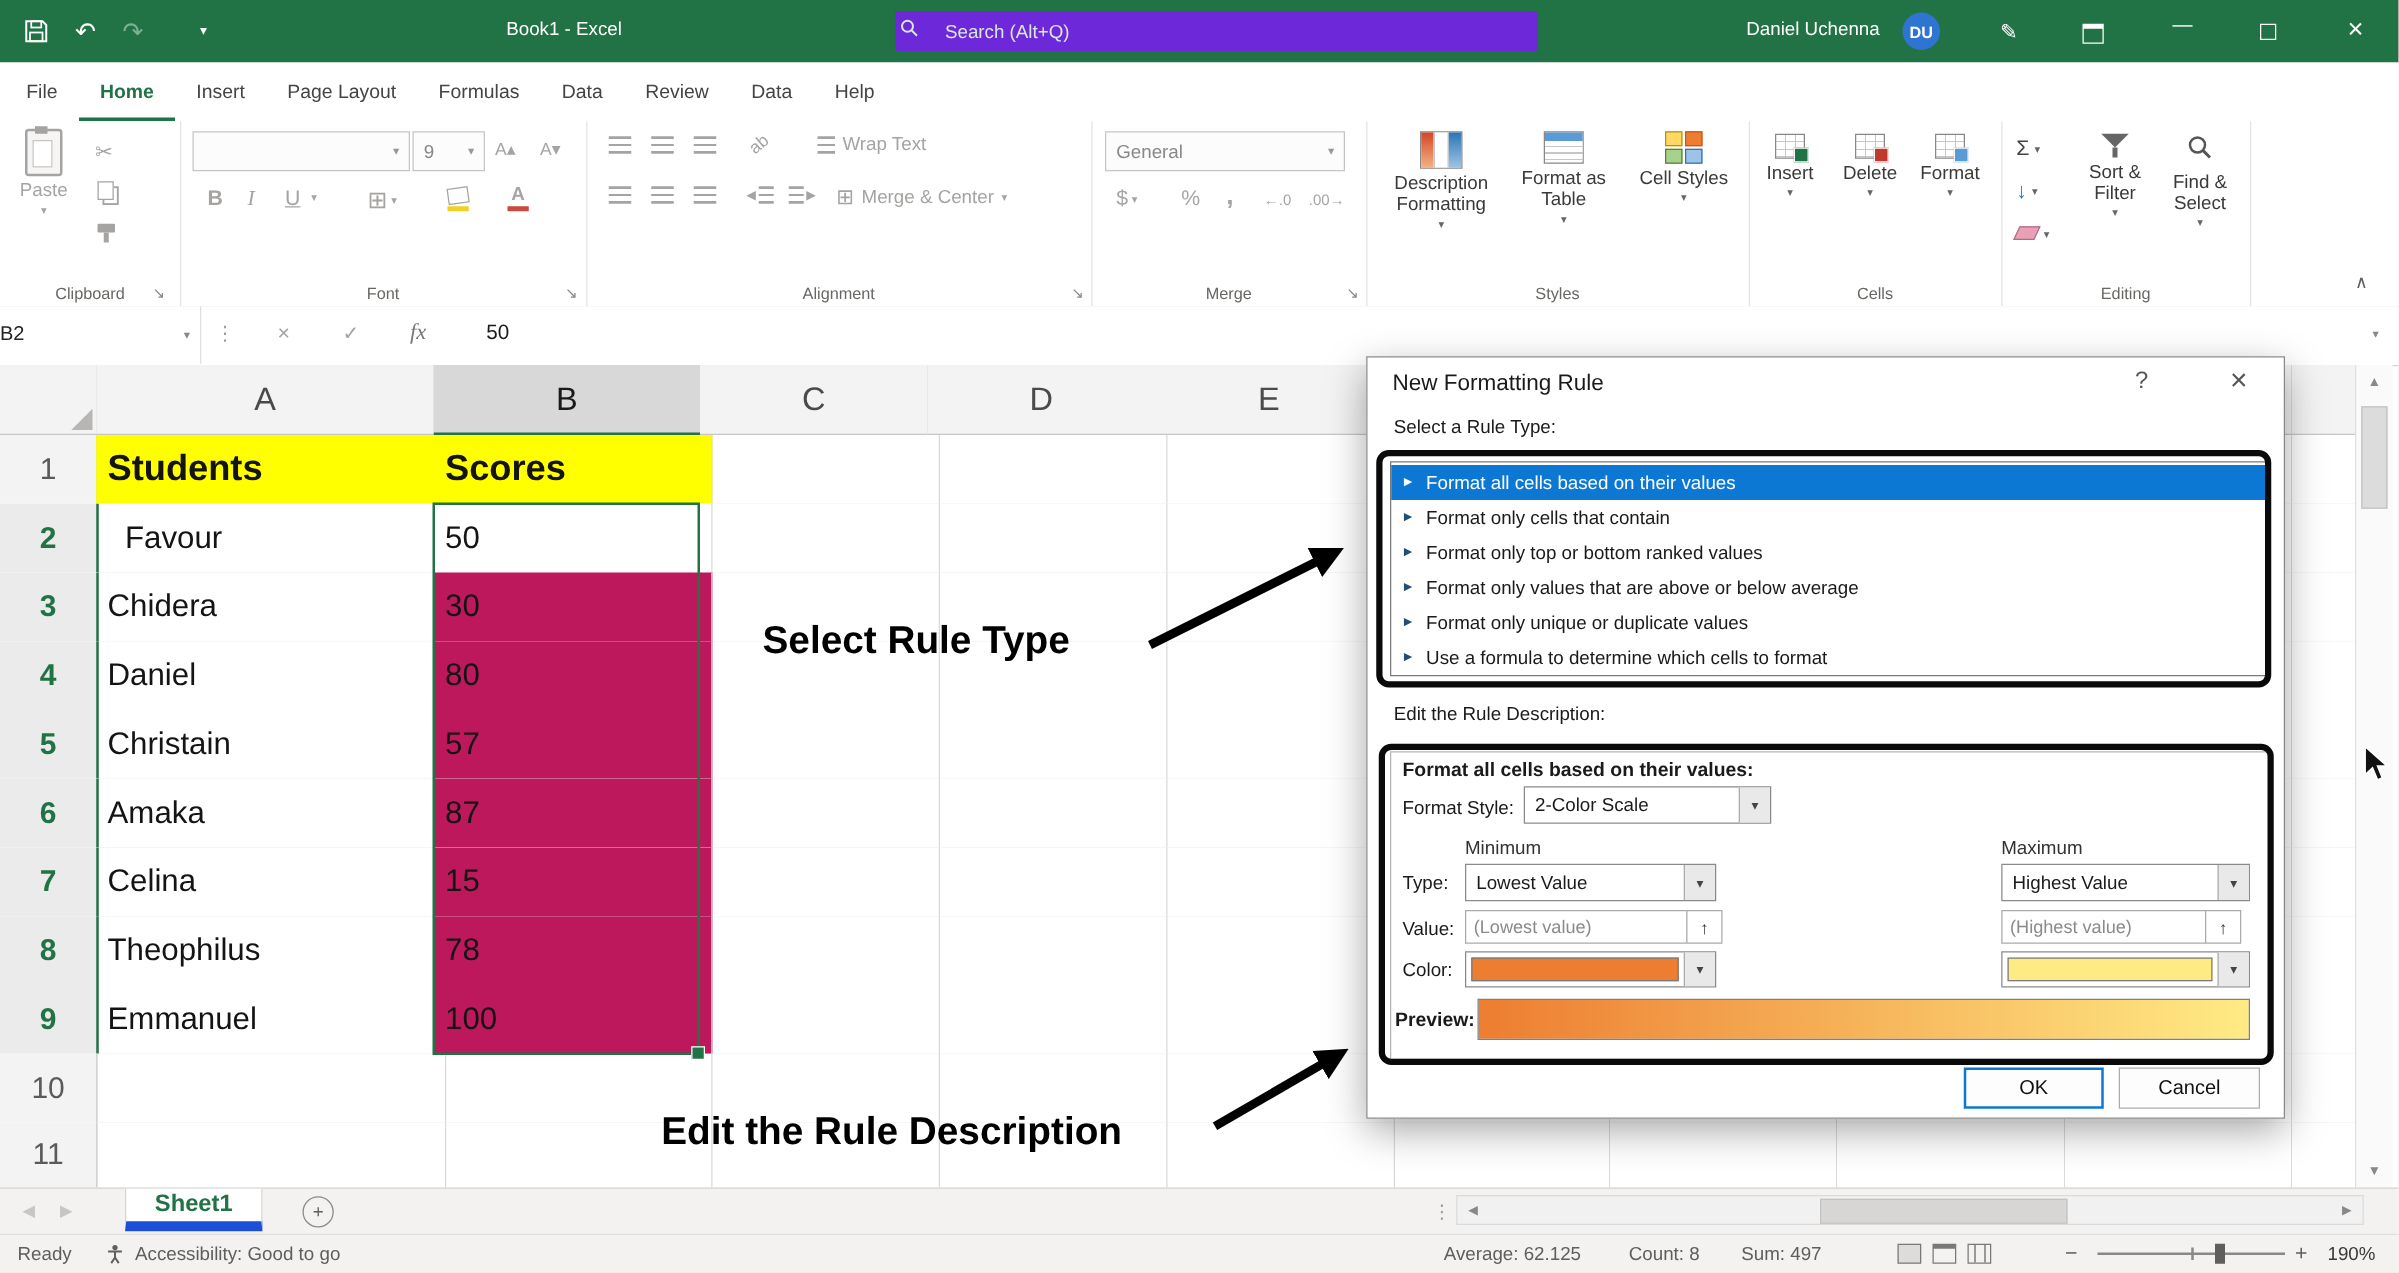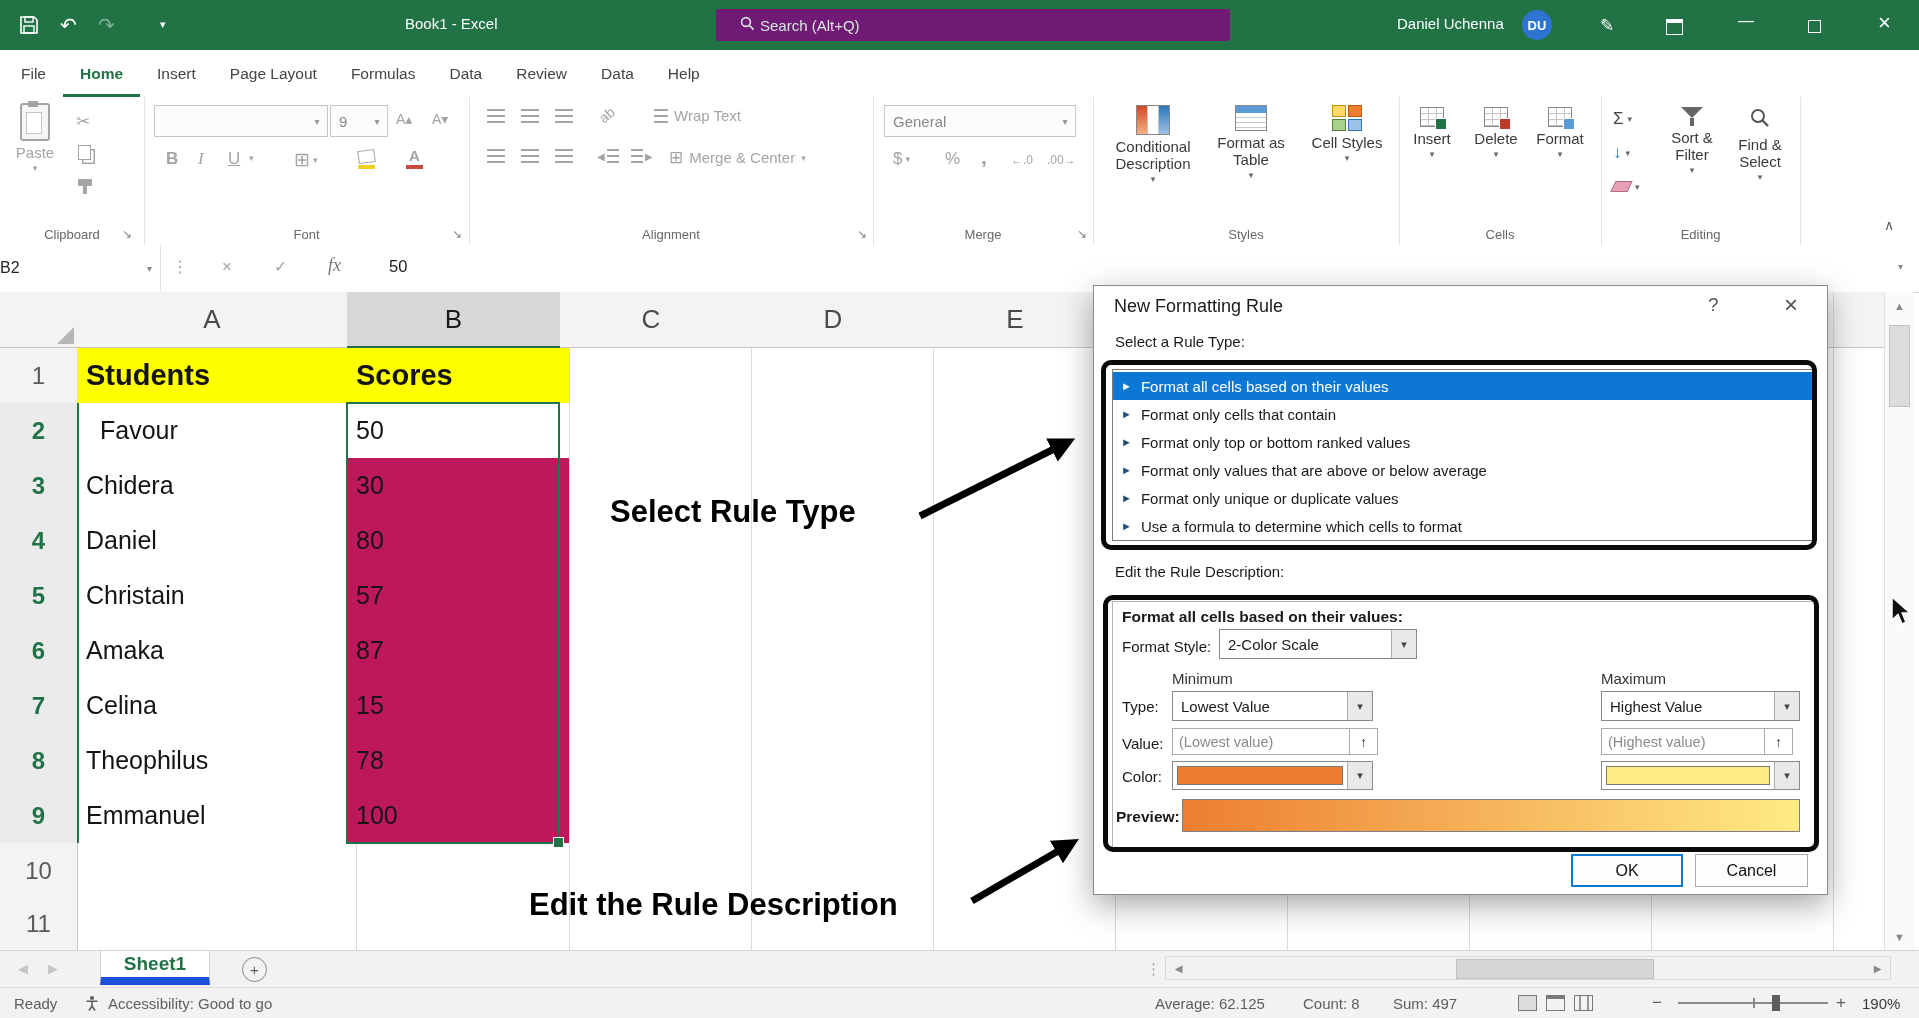--- a/index.html
+++ b/index.html
@@ -88,21 +88,21 @@
           <path d="M3 3 h13 l3 3 v13 h-16 z" fill="none" stroke="#fff" stroke-width="1.6"></path>
           <rect x="6" y="12" width="10" height="7" fill="none" stroke="#fff" stroke-width="1.4"></rect>
           <rect x="7" y="3" width="8" height="5" fill="none" stroke="#fff" stroke-width="1.4"></rect>
         </svg>
     </div>
     <div class="abs tbtxt" style="left:60px;top:13px;font-size:20px">↶</div>
     <div class="abs tbtxt" style="left:98px;top:13px;font-size:20px;color:#7FB096">↷</div>
     <div class="abs tbtxt" style="left:160px;top:18px;font-size:11px">▾</div>
     <div class="abs tbtxt" style="left:405px;top:15px">Book1  -  Excel</div>
 
-    <div class="abs" style="left:716px;top:9px;width:514px;height:32px;background:#701a75;border-radius:3px;display:flex;align-items:center;padding-left:24px;gap:5px;box-sizing:border-box">
+    <div class="abs" style="left:716px;top:9px;width:514px;height:32px;background:#6d28d9;border-radius:3px;display:flex;align-items:center;padding-left:4px;gap:21px;box-sizing:border-box">
       <span><svg width="15" height="15" viewBox="0 0 15 15">
             <circle cx="6" cy="6" r="4.4" fill="none" stroke="#D6E8DE" stroke-width="1.6"></circle>
             <line x1="9.4" y1="9.4" x2="13.6" y2="13.6" stroke="#D6E8DE" stroke-width="1.6"></line>
           </svg></span>
       <span style="font-size:15px;color:#D6E8DE">Search (Alt+Q)</span>
     </div>
 
     <div class="abs tbtxt" style="left:1397px;top:15px">Daniel Uchenna</div>
     <div class="abs" style="left:1522px;top:10px;width:30px;height:30px;border-radius:50%;background:#2E74D1;display:flex;align-items:center;justify-content:center;font-size:13px;font-weight:bold;color:#fff">DU</div>
     <div class="abs tbtxt" style="left:1600px;top:15px;font-size:17px">✎</div>
@@ -265,21 +265,21 @@
       <span class="launch" style="left:204px">↘</span>
     </div>
 
     <div class="grp" style="left:1093px;width:306px">
       <div class="gbtn" style="left:14px;top:8px;width:92px">
         <div style="width:32px;height:28px;border:1px solid #8a8886;display:flex">
           <div style="flex:1;background:linear-gradient(#D24726,#F4B183)"></div>
           <div style="flex:1;background:#fff;border-left:1px solid #c8c6c4;border-right:1px solid #c8c6c4"></div>
           <div style="flex:1;background:linear-gradient(#2E75B6,#9DC3E6)"></div>
         </div>
-        <span class="lbl">Conditional Description</span>
+        <span class="lbl">Description Formatting</span>
         <span class="dd8">▾</span>
       </div>
       <div class="gbtn" style="left:112px;top:8px;width:92px">
         <div style="width:30px;height:24px;border:1px solid #8a8886">
           <div style="height:7px;background:#5B9BD5"></div>
           <div style="height:16px;background:repeating-linear-gradient(to bottom,#fff 0 4px,#c8c6c4 4px 5px),repeating-linear-gradient(to right,transparent 0 9px,#c8c6c4 9px 10px)"></div>
         </div>
         <span class="lbl">Format as Table</span>
         <span class="dd8">▾</span>
       </div>

